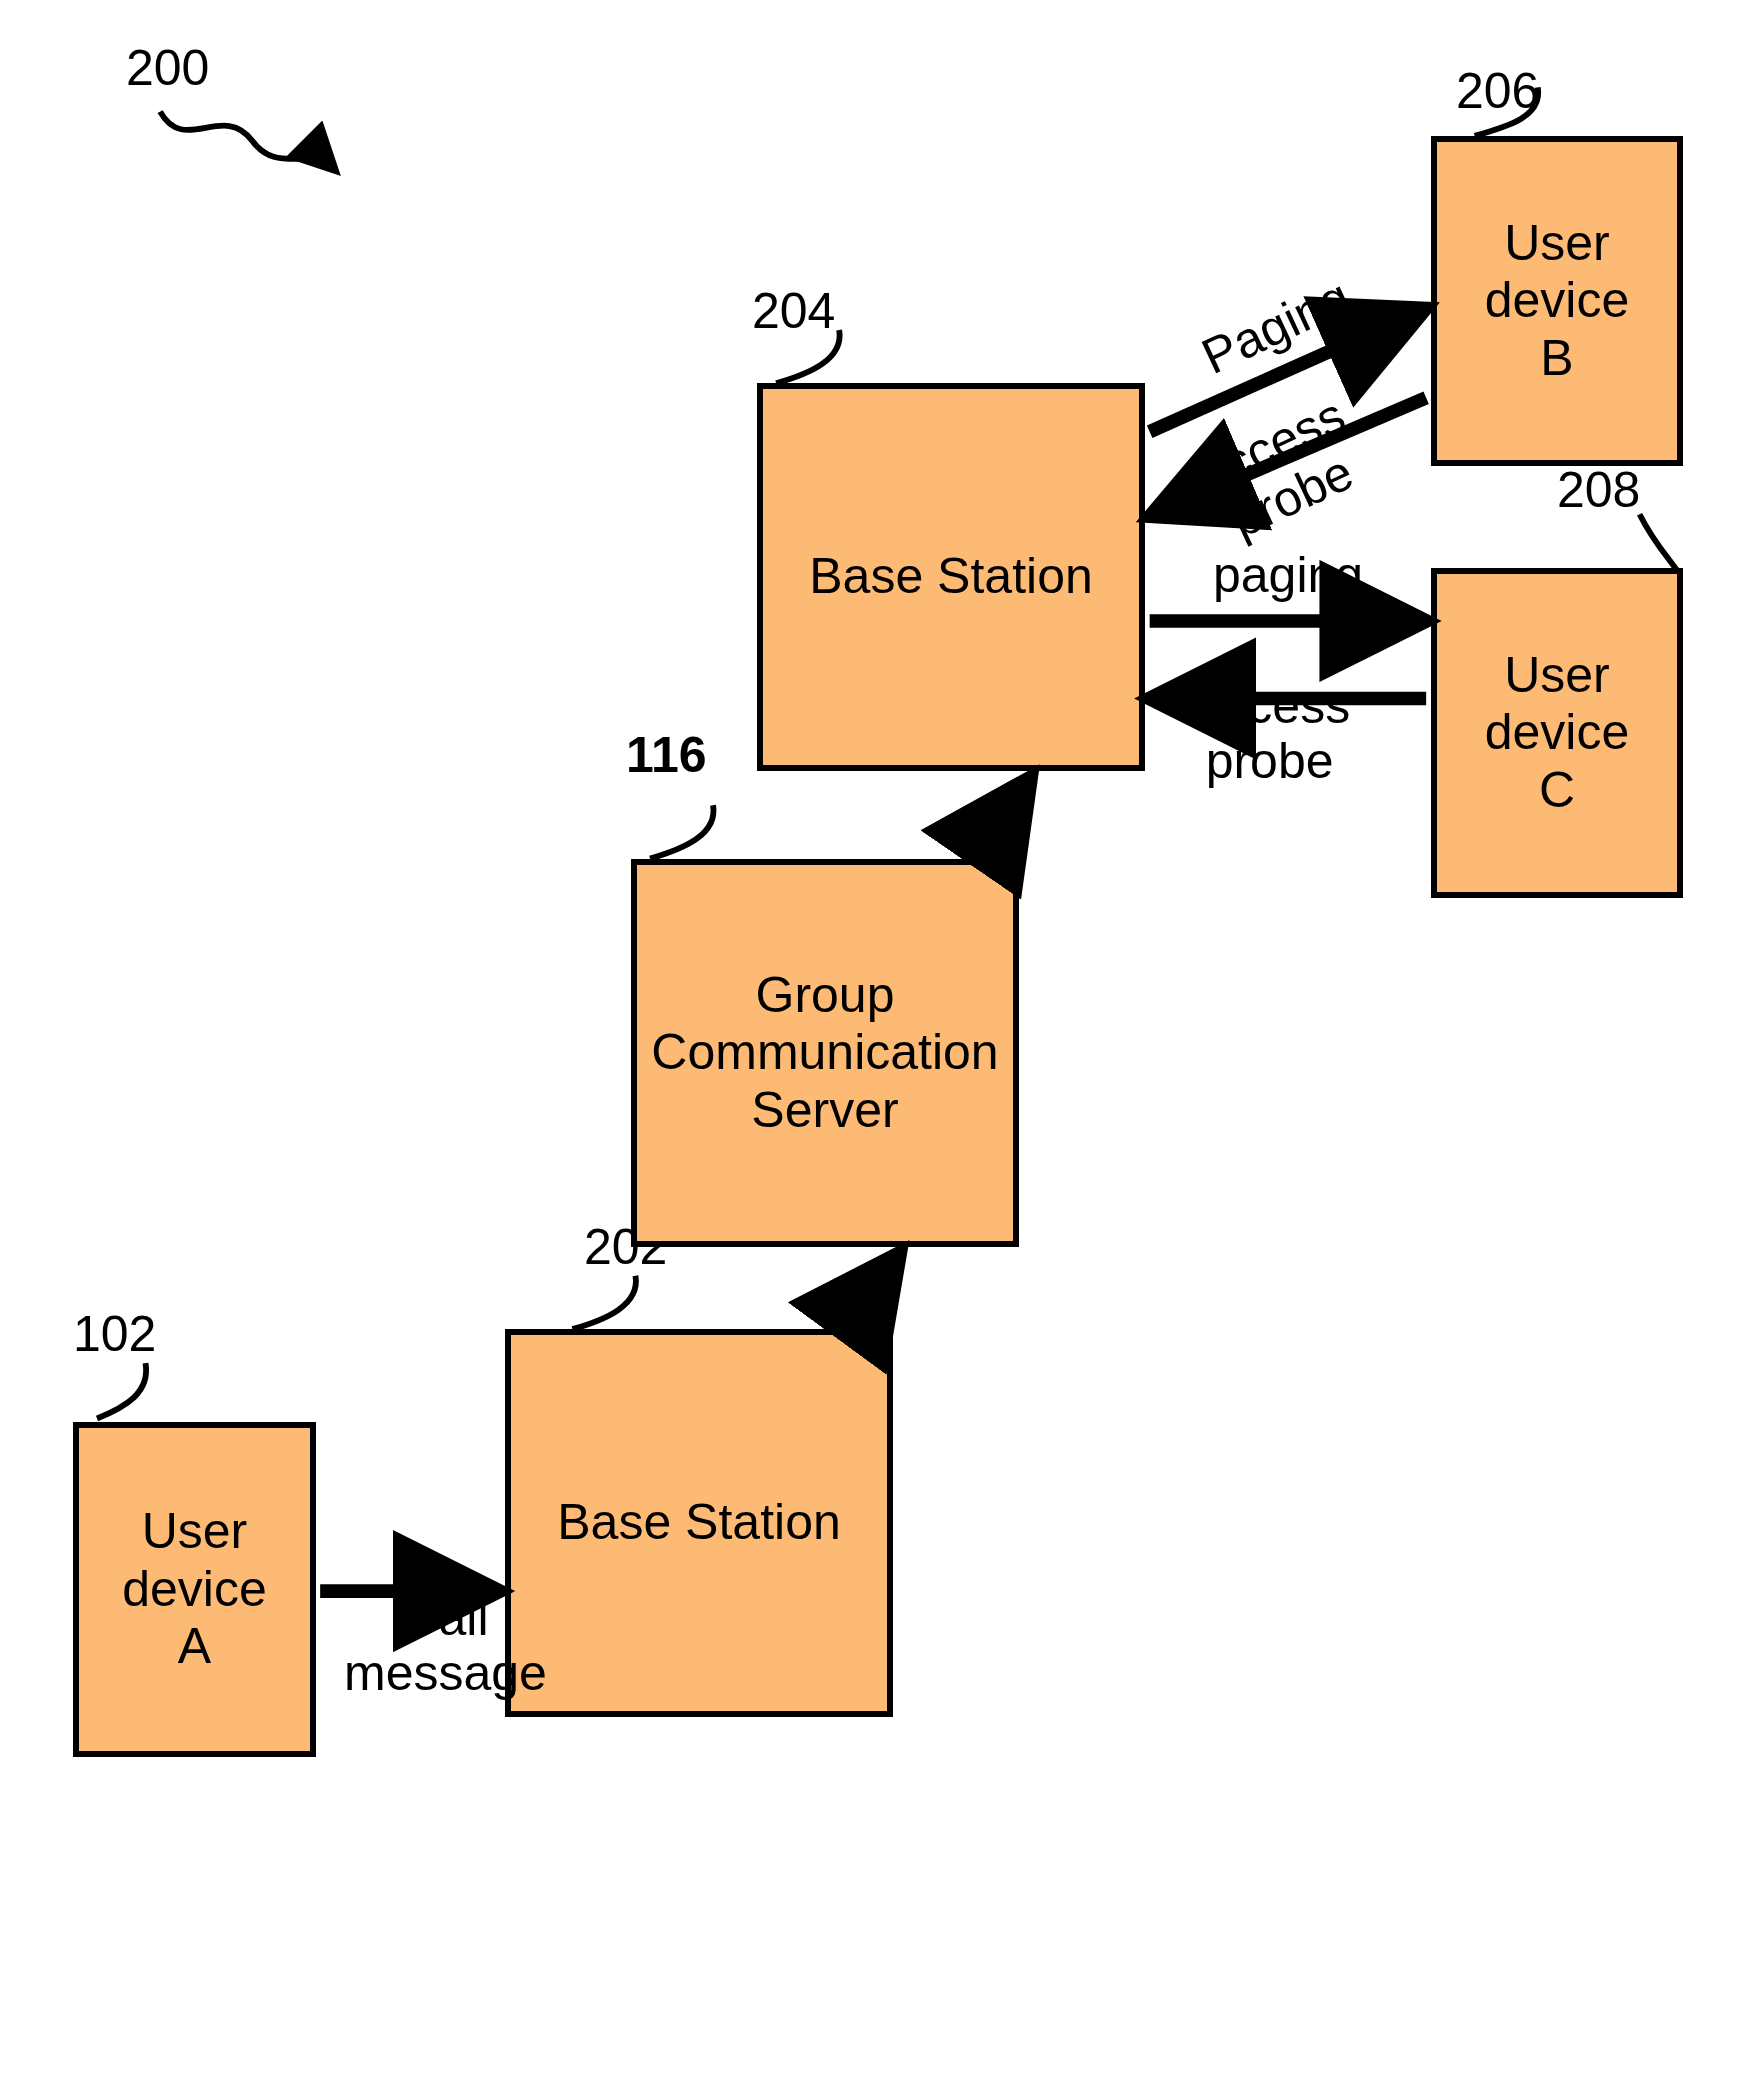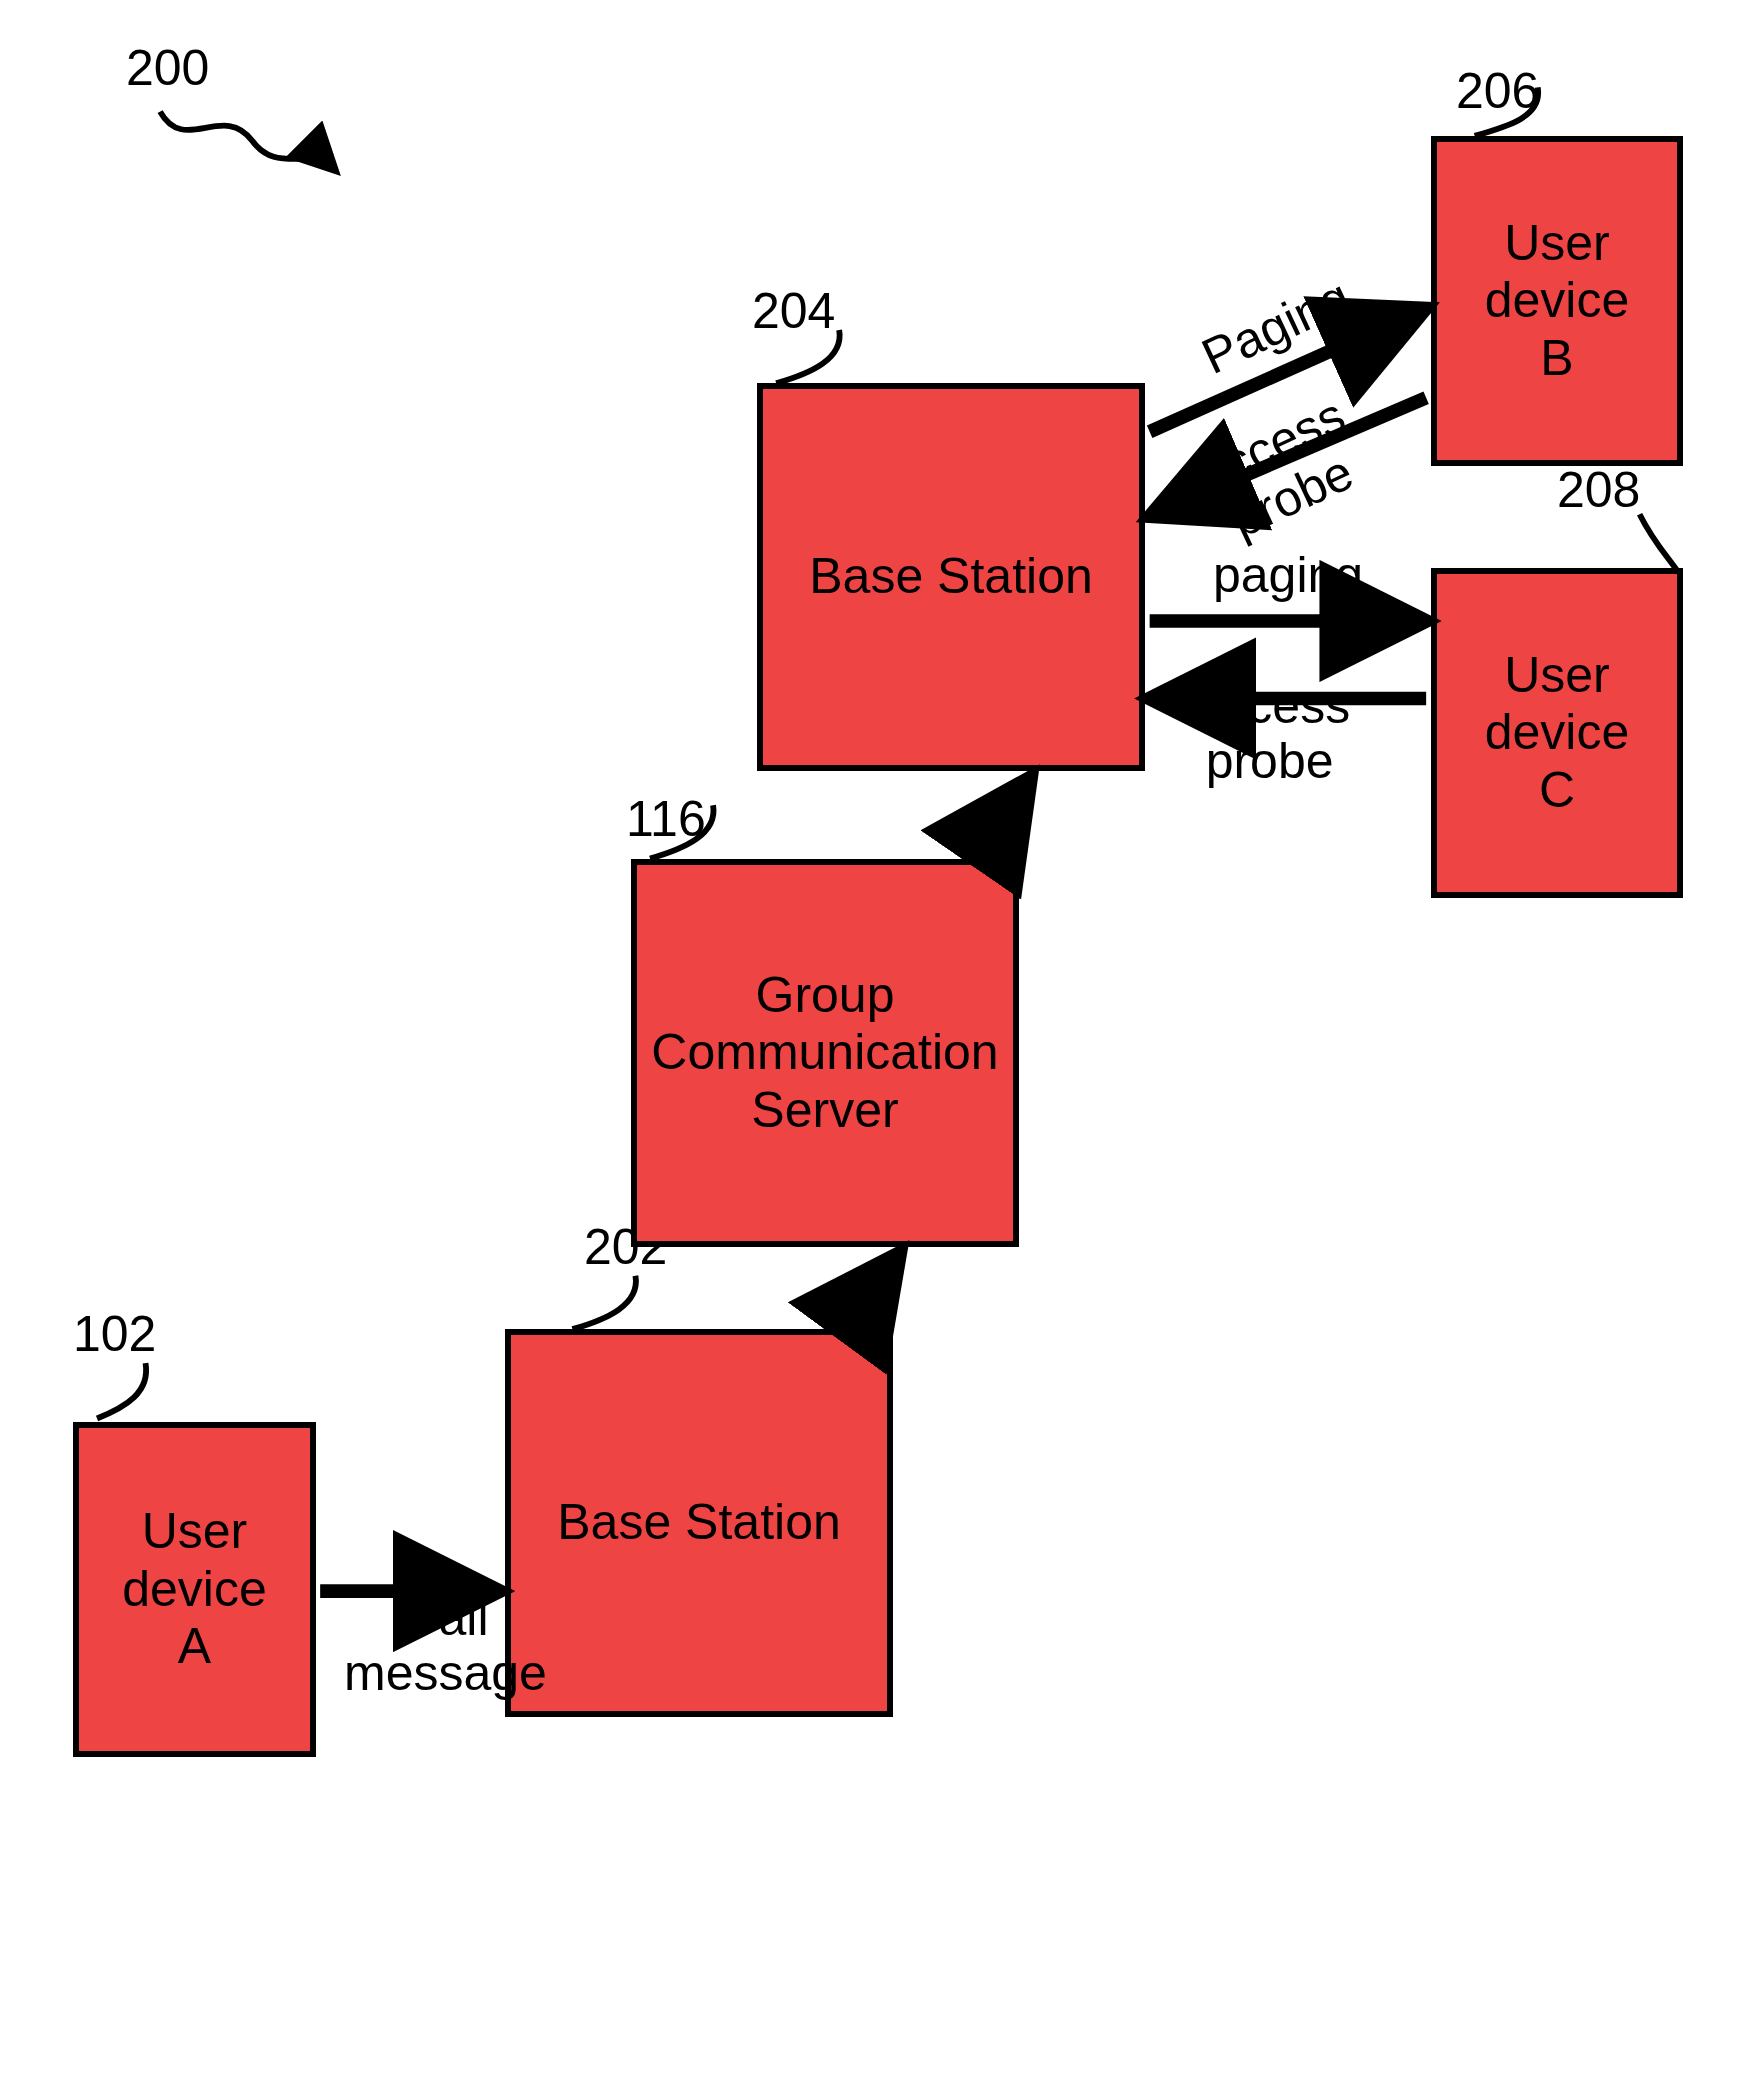--- a/index.html
+++ b/index.html
@@ -11,21 +11,21 @@
     font-family: Arial, Helvetica, sans-serif;
   }
   .canvas {
     position: relative;
     width: 1756px;
     height: 2084px;
   }
   .box {
     position: absolute;
     border: 6.8px solid #000;
-    background: #ef4444;
+    background: #fdba74;
     display: flex;
     align-items: center;
     justify-content: center;
     text-align: center;
     box-sizing: border-box;
   }
   .box span {
     font-size: 50px;
     line-height: 1.15;
   }
@@ -72,21 +72,21 @@
   <div class="box" style="left:505px; top:1329px; width:388px; height:388px;">
     <span>Base Station</span>
   </div>
   <div class="ref" style="left:584px; top:1218px;">202</div>
 
   <div class="box" style="left:621px; top:859px; width:388px; height:388px;margin-left:10px;">
     <span style="white-space:pre-line;">Group
 Communication
 Server</span>
   </div>
-  <div class="ref" style="left:626px; top:790px;">116</div>
+  <div class="ref" style="left:626px; top:726px;font-weight:bold;">116</div>
 
   <div class="box" style="left:757px; top:383px; width:388px; height:388px;">
     <span>Base Station</span>
   </div>
   <div class="ref" style="left:752px; top:272px;margin-top:10px;">204</div>
 
   <div class="box" style="left:1431px; top:136px; width:252px; height:330px;">
     <span style="white-space:pre-line;">User
 device
 B</span>

